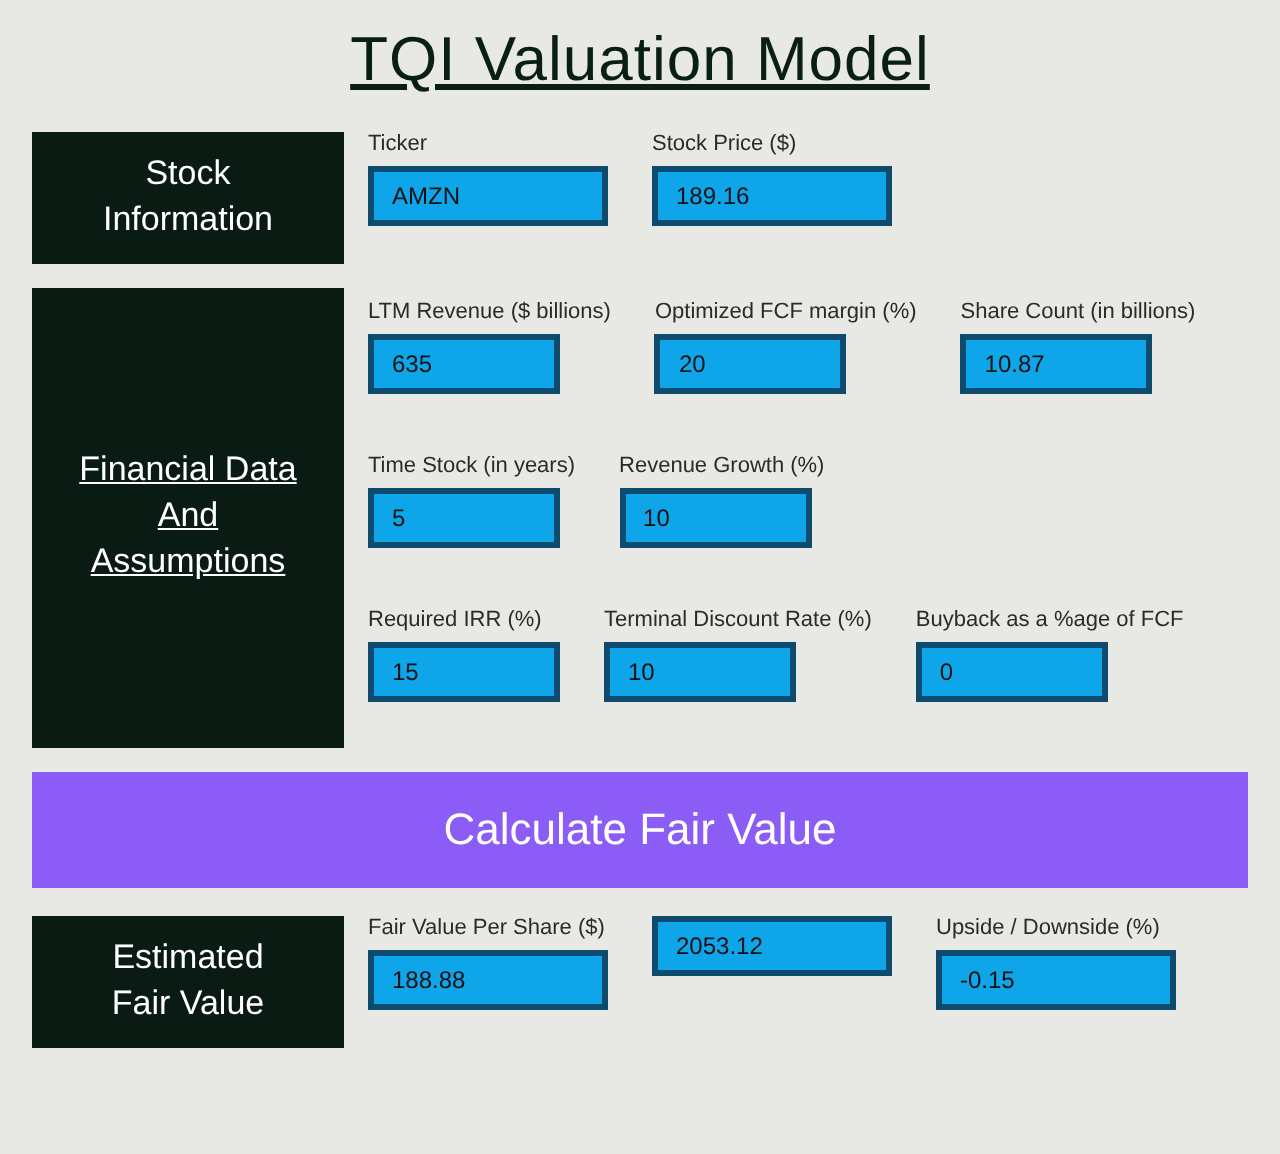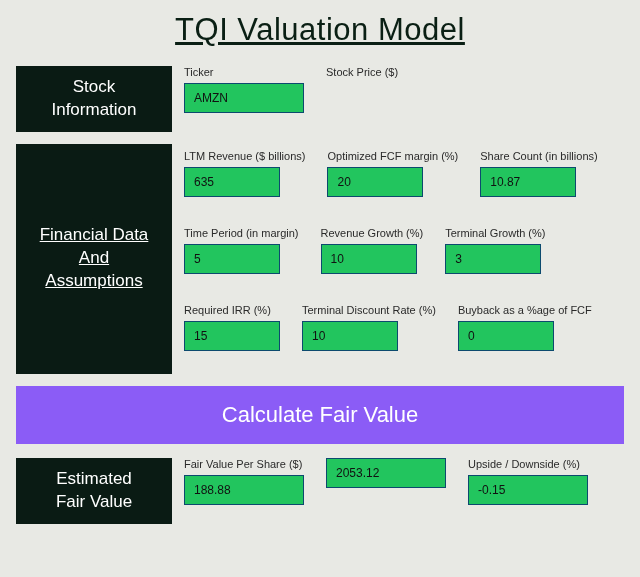--- a/index.html
+++ b/index.html
@@ -52,22 +52,22 @@
     margin-right: 22px;
     margin-bottom: 14px;
   }
   .field-label {
     font-size: 11px;
     color: #2a2a2a;
     margin-bottom: 5px;
     font-weight: 400;
   }
   .field-input {
-    border: 1px solid #0c4a6e;
-    background: #22c55e;
+    border: 3px solid #0c4a6e;
+    background: #0ea5e9;
     padding: 7px 9px;
     font-size: 12px;
     color: #111;
     width: 120px;
     height: 30px;
   }
   .row3 .field-input { width: 96px; }
   .calc-button {
     background: #8b5cf6;
     color: #fff;
@@ -94,20 +94,21 @@
 
 <div class="section">
   <div class="section-label">Stock<br>Information</div>
   <div class="fields">
     <div class="field">
       <div class="field-label">Ticker</div>
       <input class="field-input" value="AMZN" style="">
     </div>
     <div class="field">
       <div class="field-label">Stock Price ($)</div>
+      <input class="field-input" value="189.16" style="">
     </div>
   </div>
 </div>
 
 <div class="section fin-section">
   <div class="section-label" style="white-space:pre-line;text-decoration:underline;">Financial Data<br>And<br>Assumptions</div>
   <div class="fields fin-fields">
     <div class="fin-row row3">
       <div class="field">
         <div class="field-label">LTM Revenue ($ billions)</div>
@@ -117,30 +118,26 @@
         <div class="field-label">Optimized FCF margin (%)</div>
         <input class="field-input" value="20" style="">
       </div>
       <div class="field">
         <div class="field-label">Share Count (in billions)</div>
         <input class="field-input" value="10.87" style="">
       </div>
     </div>
     <div class="fin-row row3">
       <div class="field">
-        <div class="field-label">Time Period (in margin)</div>
+        <div class="field-label">Time Stock (in years)</div>
         <input class="field-input" value="5" style="">
       </div>
       <div class="field">
         <div class="field-label">Revenue Growth (%)</div>
         <input class="field-input" value="10" style="">
-      </div>
-      <div class="field">
-        <div class="field-label">Terminal Growth (%)</div>
-        <input class="field-input" value="3" style="">
       </div>
     </div>
     <div class="fin-row row3">
       <div class="field">
         <div class="field-label">Required IRR (%)</div>
         <input class="field-input" value="15" style="">
       </div>
       <div class="field">
         <div class="field-label">Terminal Discount Rate (%)</div>
         <input class="field-input" value="10" style="">

